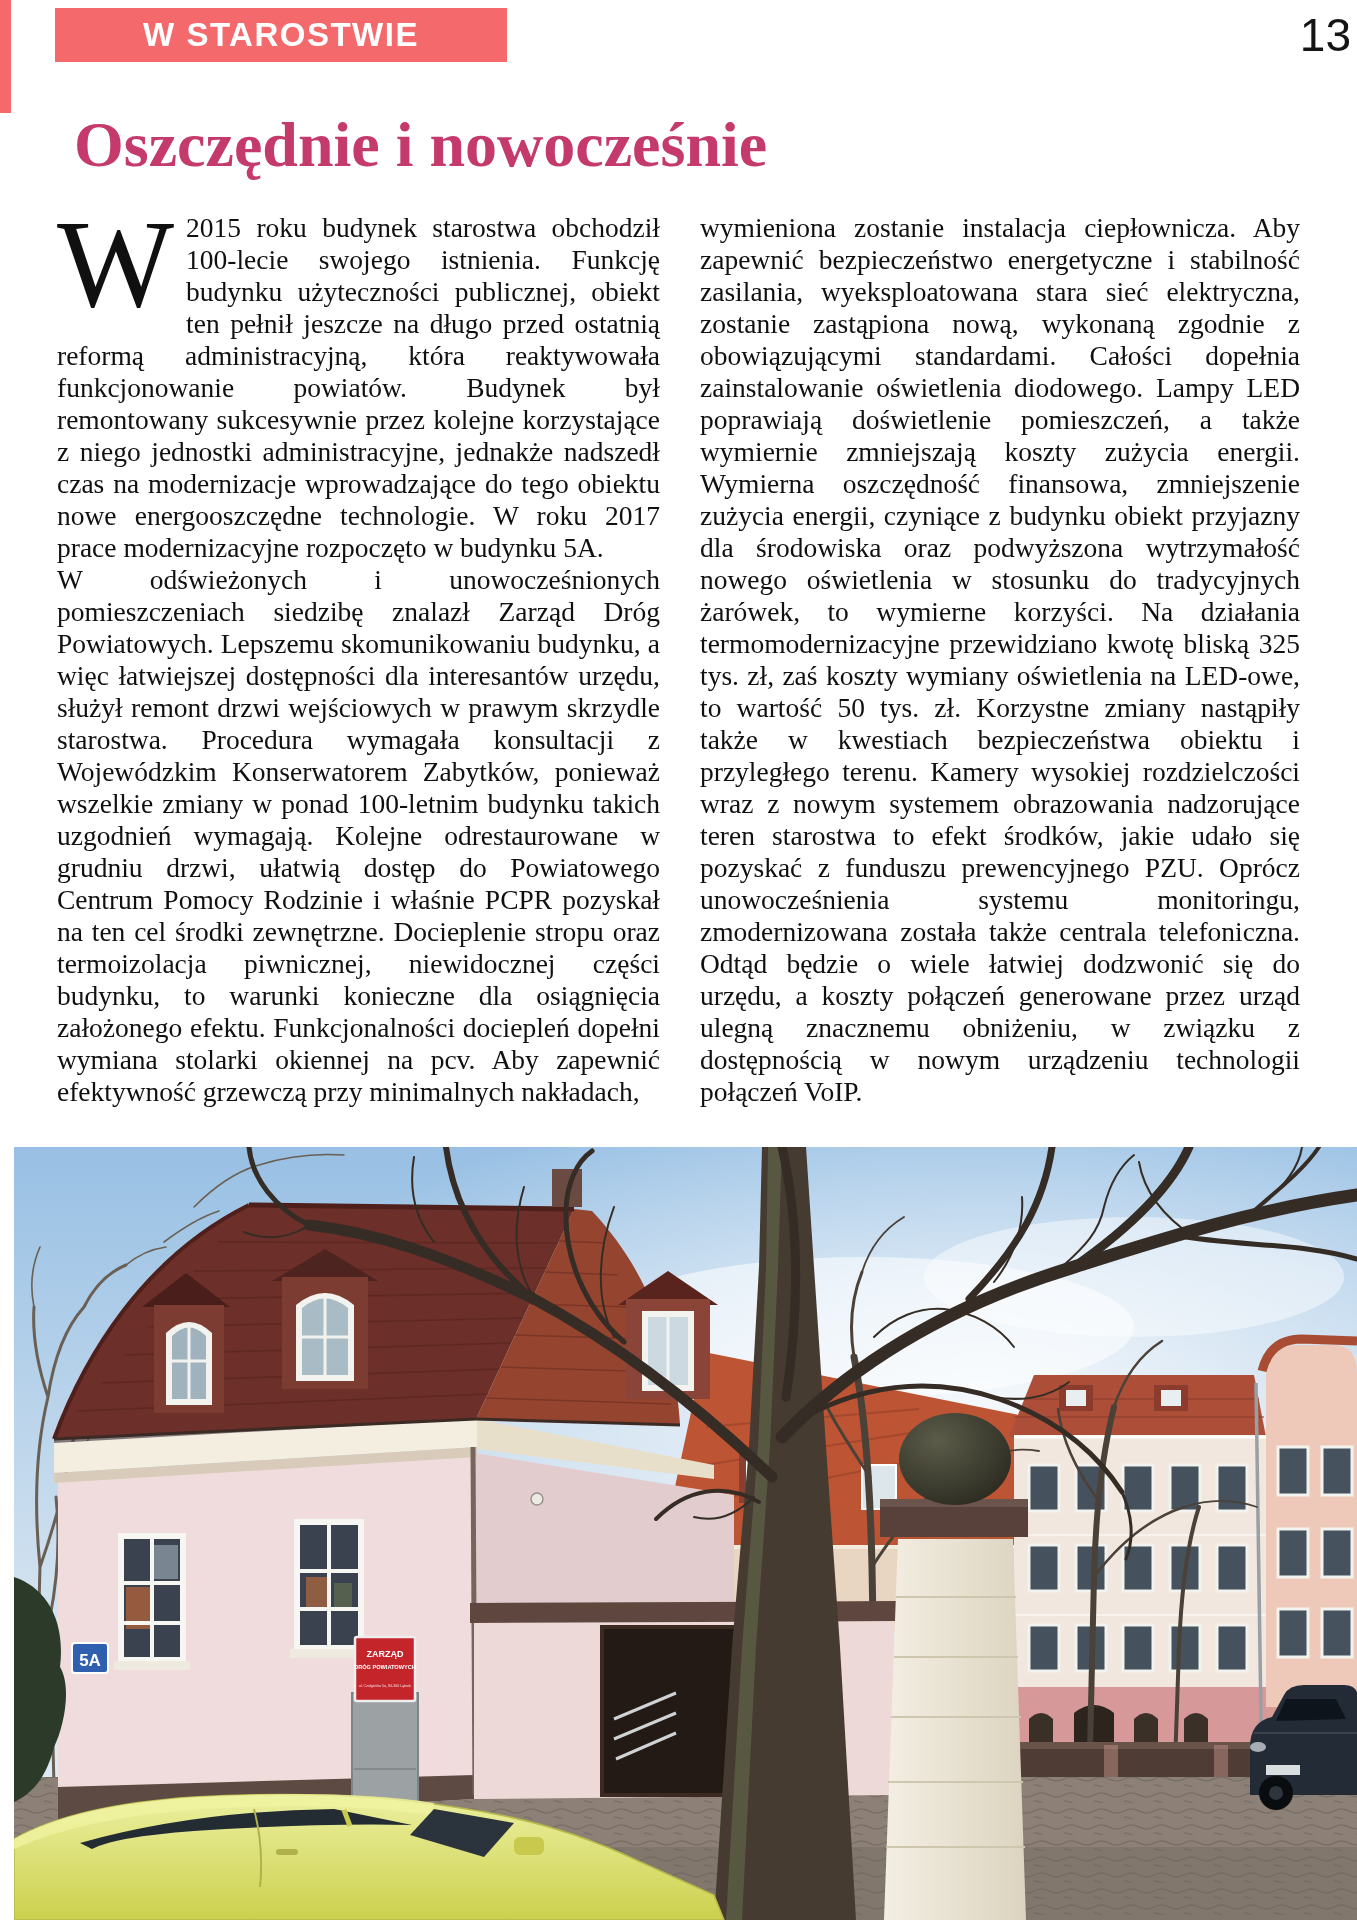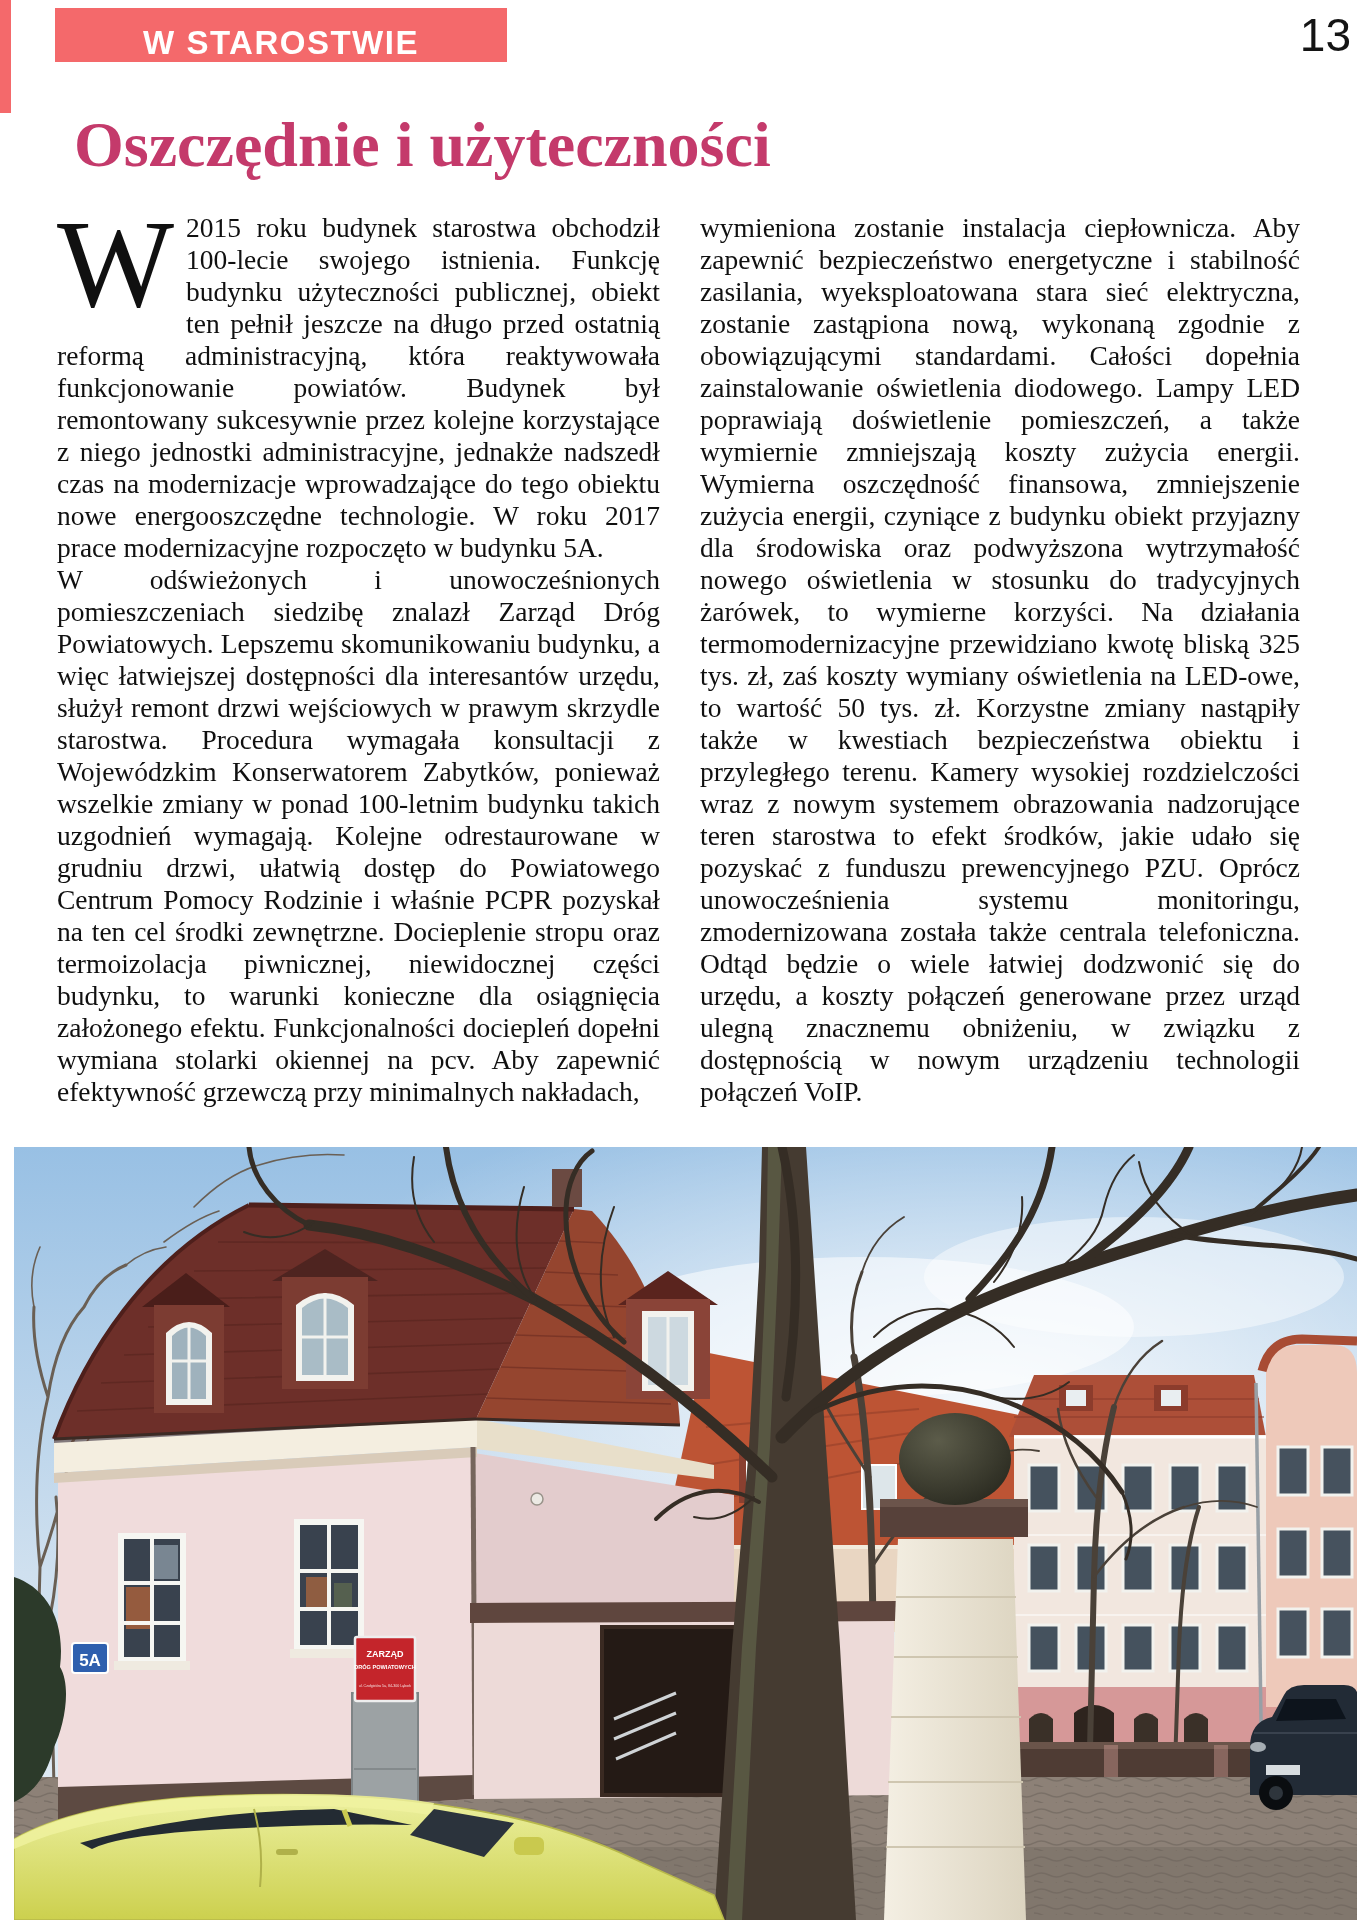--- a/index.html
+++ b/index.html
@@ -1,20 +1,20 @@
 <!DOCTYPE html>
 <html><head>
 <meta charset="utf-8">
 <style>
   html,body{margin:0;padding:0;background:#888;}
   .page{position:relative;width:1357px;height:1920px;background:#ffffff;overflow:hidden;
         font-family:"Liberation Serif", serif;}
   .edge-stripe{position:absolute;left:0;top:0;width:11px;height:113px;background:#f4696b;}
   .banner{position:absolute;left:55px;top:8px;width:452px;height:54px;background:#f4696b;
-          display:flex;align-items:flex-end;justify-content:center;}
+          display:flex;align-items:center;justify-content:center;}
   .banner span{font-family:"Liberation Sans", sans-serif;font-weight:bold;font-size:33px;
           color:#ffffff;letter-spacing:1.5px;}
   .page-number{position:absolute;right:6px;top:8px;font-family:"Liberation Sans", sans-serif;
           font-size:46px;color:#141414;}
   h1.title{position:absolute;left:74px;top:108px;margin:0;font-size:64px;font-weight:bold;
           color:#c43a6b;letter-spacing:0px;white-space:nowrap;}
   .article{position:absolute;left:57px;top:212px;width:1243px;display:flex;gap:40px;
           text-align:justify;font-size:27.5px;line-height:32px;color:#101010;}
   .article p{margin:0;padding:0;hyphens:none;}
   .col1{width:603px;} .col2{width:600px;}
@@ -28,21 +28,21 @@
 <div class="page">
 
   <div class="edge-stripe"></div>
 
   <div class="banner">
     <span>W STAROSTWIE</span>
   </div>
 
   <div class="page-number">13</div>
 
-  <h1 class="title">Oszczędnie i użyteczności</h1>
+  <h1 class="title">Oszczędnie i nowocześnie</h1>
 
   <div class="article">
     <div class="col1">
       <p><span class="dropcap">W</span><span>2015 roku budynek starostwa obchodził 100-lecie swojego istnienia. Funkcję budynku użyteczności publicznej, obiekt ten pełnił jeszcze na długo przed ostatnią reformą administracyjną, która reaktywowała funkcjonowanie powiatów. Budynek był remontowany sukcesywnie przez kolejne korzystające z niego jednostki administracyjne, jednakże nadszedł czas na modernizacje wprowadzające do tego obiektu nowe energooszczędne technologie. W roku 2017 prace modernizacyjne rozpoczęto w budynku 5A.</span></p>
       <p>W odświeżonych i unowocześnionych pomieszczeniach siedzibę znalazł Zarząd Dróg Powiatowych. Lepszemu skomunikowaniu budynku, a więc łatwiejszej dostępności dla interesantów urzędu, służył remont drzwi wejściowych w prawym skrzydle starostwa. Procedura wymagała konsultacji z Wojewódzkim Konserwatorem Zabytków, ponieważ wszelkie zmiany w ponad 100-letnim budynku takich uzgodnień wymagają. Kolejne odrestaurowane w grudniu drzwi, ułatwią dostęp do Powiatowego Centrum Pomocy Rodzinie i właśnie PCPR pozyskał na ten cel środki zewnętrzne. Docieplenie stropu oraz termoizolacja piwnicznej, niewidocznej części budynku, to warunki konieczne dla osiągnięcia założonego efektu. Funkcjonalności dociepleń dopełni wymiana stolarki okiennej na pcv. Aby zapewnić efektywność grzewczą przy minimalnych nakładach,</p>
     </div>
     <div class="col2">
       <p>wymieniona zostanie instalacja ciepłownicza. Aby zapewnić bezpieczeństwo energetyczne i stabilność zasilania, wyeksploatowana stara sieć elektryczna, zostanie zastąpiona nową, wykonaną zgodnie z obowiązującymi standardami. Całości dopełnia zainstalowanie oświetlenia diodowego. Lampy LED poprawiają doświetlenie pomieszczeń, a także wymiernie zmniejszają koszty zużycia energii. Wymierna oszczędność finansowa, zmniejszenie zużycia energii, czyniące z budynku obiekt przyjazny dla środowiska oraz podwyższona wytrzymałość nowego oświetlenia w stosunku do tradycyjnych żarówek, to wymierne korzyści. Na działania termomodernizacyjne przewidziano kwotę bliską 325 tys. zł, zaś koszty wymiany oświetlenia na LED-owe, to wartość 50 tys. zł. Korzystne zmiany nastąpiły także w kwestiach bezpieczeństwa obiektu i przyległego terenu. Kamery wysokiej rozdzielczości wraz z nowym systemem obrazowania nadzorujące teren starostwa to efekt środków, jakie udało się pozyskać z funduszu prewencyjnego PZU. Oprócz unowocześnienia systemu monitoringu, zmodernizowana została także centrala telefoniczna. Odtąd będzie o wiele łatwiej dodzwonić się do urzędu, a koszty połączeń generowane przez urząd ulegną znacznemu obniżeniu, w związku z dostępnością w nowym urządzeniu technologii połączeń VoIP.</p>
     </div>
   </div>

